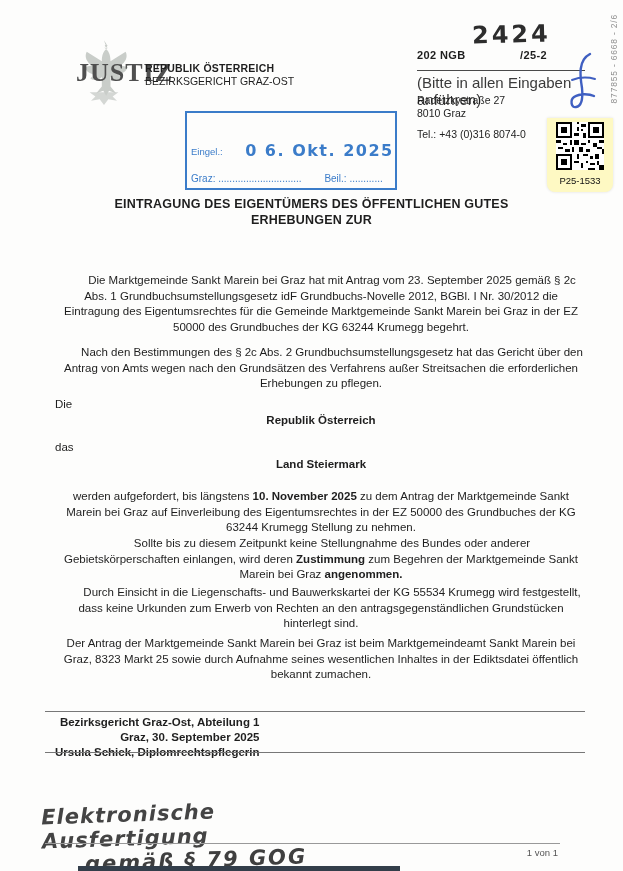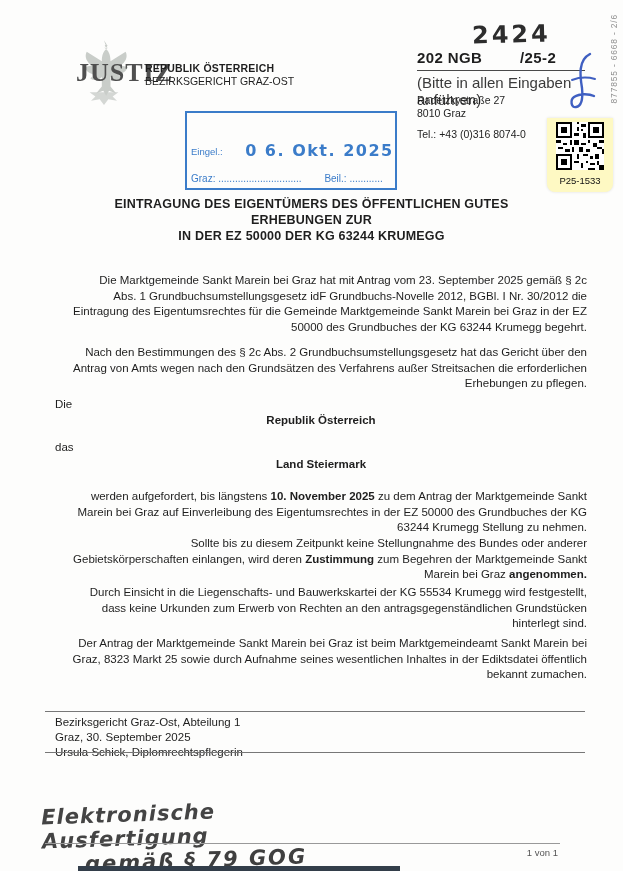--- a/index.html
+++ b/index.html
@@ -19,21 +19,21 @@
   }
   .org-lines { position:absolute; left:145px; top:62px; font-size:10.5px; line-height:13px; }
   .org-lines .l1 { font-weight:bold; letter-spacing:0.2px; }
   
   .hw-number {
     position:absolute; left:472px; top:20px; width:110px;
     font-size:24px; font-weight:bold; color:#2d2d2d;
     transform:rotate(-1.5deg); letter-spacing:3px;
     font-family:"DejaVu Sans", sans-serif;
   }
-  .case-line { position:absolute; left:417px; top:49px; width:160px; font-size:15px; font-weight:bold; letter-spacing:0.4px; }
+  .case-line { position:absolute; left:417px; top:49px; width:160px; font-size:11px; font-weight:bold; letter-spacing:0.4px; }
   .case-line .suffix { position:absolute; left:103px; top:0; }
   .case-rule { position:absolute; left:417px; top:70px; width:168px; height:1px; background:#4a4a4a; }
   .case-note { position:absolute; left:417px; top:74px; font-size:15px; color:#3a3a3a; }
   .addr { position:absolute; left:417px; top:94px; font-size:10.5px; line-height:13px; }
   .phone { position:absolute; left:417px; top:128px; font-size:10.5px; }
   
   .pen-sig { position:absolute; left:560px; top:50px; width:42px; height:62px; }
   
   .edge-code {
     position:absolute; right:4px; top:14px;
@@ -63,28 +63,28 @@
   }
   .stamp .s-row3 { position:absolute; left:4px; bottom:4px; font-size:10px; white-space:nowrap; }
   .stamp .s-beil { margin-left:20px; }
   
   .title {
     position:absolute; left:45px; top:196px; width:533px;
     text-align:center; font-weight:bold; font-size:12.5px; line-height:16px;
     letter-spacing:0.2px;
   }
   
-  .para { position:absolute; left:55px; width:532px; font-size:11.5px; line-height:15.6px; text-align:right; }
+  .para { position:absolute; left:55px; width:532px; font-size:11.5px; line-height:15.6px; text-align:center; }
   .indent { text-indent:22px; }
   .center-bold { position:absolute; left:55px; width:532px; text-align:center; font-weight:bold; font-size:11.5px; }
   .word { position:absolute; left:55px; font-size:11.5px; }
   b { font-weight:bold; }
   
   .sig-rule { position:absolute; left:45px; width:540px; height:1px; background:#777; }
-  .sig-block { position:absolute; left:55px; top:715px; font-size:11.5px; font-weight:normal; line-height:15px; }
+  .sig-block { position:absolute; left:55px; top:715px; font-size:11.5px; font-weight:bold; line-height:15px;text-align:right; }
   
   .hw-note {
     position:absolute; left:42px; top:800px; width:320px;
     font-family:"DejaVu Sans", sans-serif; font-style:italic; font-weight:bold;
     color:#3a3a3a; transform:rotate(-2deg);
   }
   .hw-note .n1 { font-size:21px; letter-spacing:1px; color:#444; }
   .hw-note .n2 { font-size:21px; letter-spacing:2px; margin-left:42px; color:#3f3f3f; }
   .bottom-rule { position:absolute; left:45px; top:843px; width:515px; height:1px; background:#999; }
   .page-ind { position:absolute; left:458px; top:847px; width:100px; text-align:right; font-size:9.5px; color:#555; }
@@ -186,21 +186,20 @@
       <span>Graz:</span>
       <span>..............................</span>
       <span class="s-beil">Beil.:</span>
       <span>............</span>
     </div>
   </div>
 
   <div class="title">
     <div>EINTRAGUNG DES EIGENTÜMERS DES ÖFFENTLICHEN GUTES</div>
     <div>ERHEBUNGEN ZUR</div>
-    <div>IN DER EZ 50000 DER KG 63244 KRUMEGG</div>
   </div>
 
   <div class="para indent" style="top:273px">Die Marktgemeinde Sankt Marein bei Graz hat mit Antrag vom 23. September 2025 gemäß § 2c Abs. 1 Grundbuchsumstellungsgesetz idF Grundbuchs-Novelle 2012, BGBl. I Nr. 30/2012 die Eintragung des Eigentumsrechtes für die Gemeinde Marktgemeinde Sankt Marein bei Graz in der EZ 50000 des Grundbuches der KG 63244 Krumegg begehrt.</div>
   <div class="para indent" style="top:345px">Nach den Bestimmungen des § 2c Abs. 2 Grundbuchsumstellungsgesetz hat das Gericht über den Antrag von Amts wegen nach den Grundsätzen des Verfahrens außer Streitsachen die erforderlichen Erhebungen zu pflegen.</div>
 
   <div class="word" style="top:398px">Die</div>
   <div class="center-bold" style="top:414px">Republik Österreich</div>
   <div class="word" style="top:441px">das</div>
   <div class="center-bold" style="top:458px">Land Steiermark</div>
 

